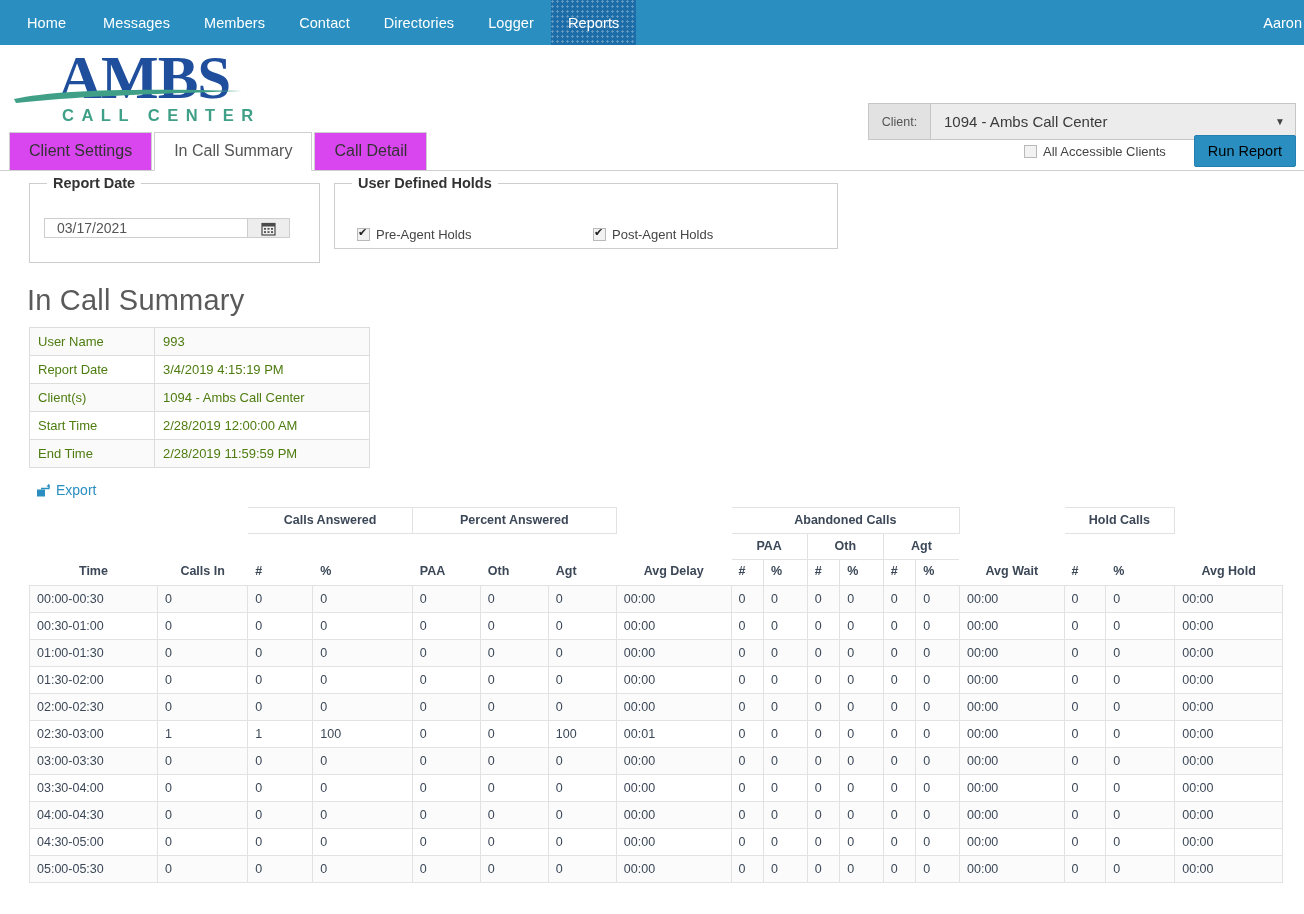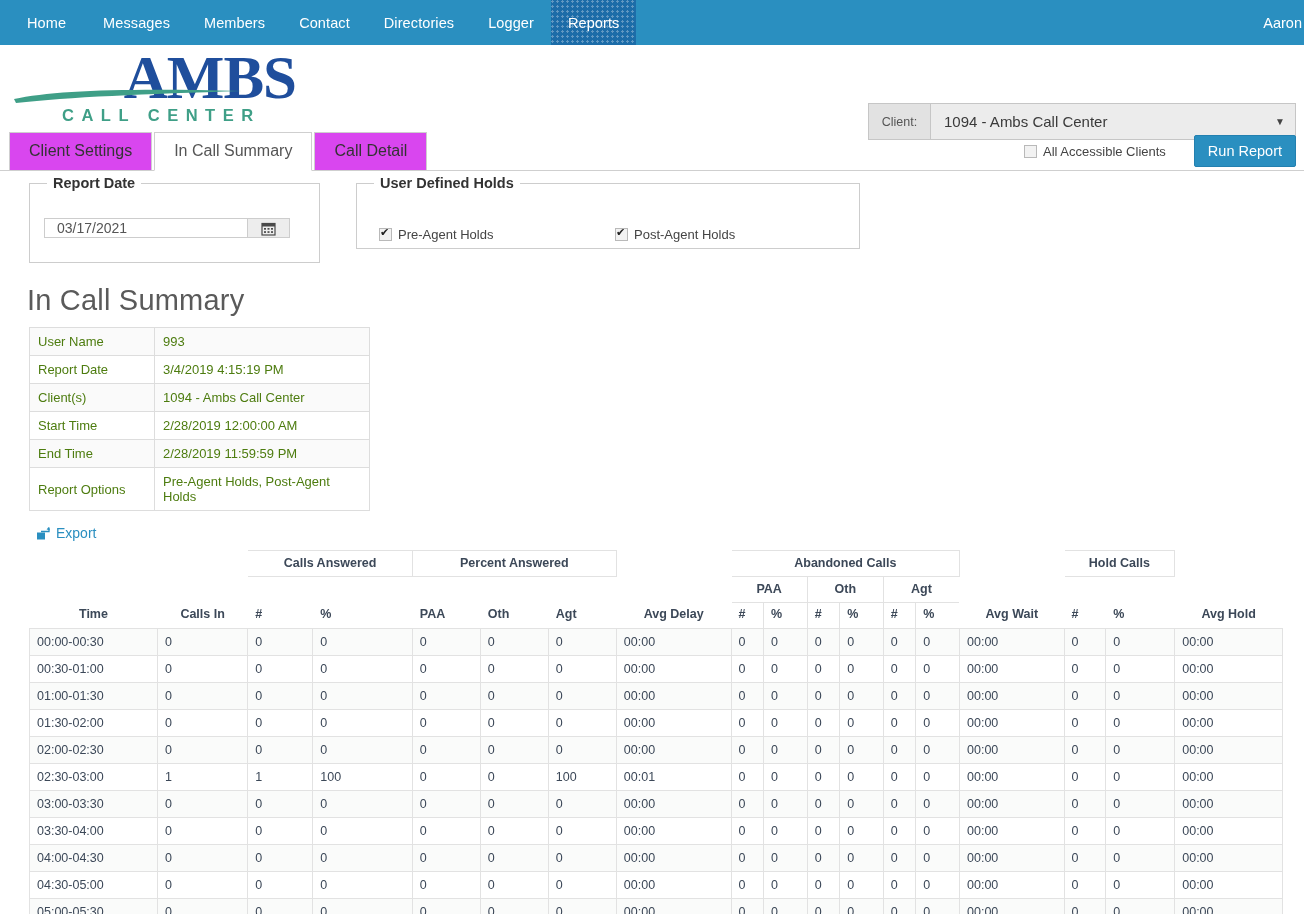--- a/index.html
+++ b/index.html
@@ -57,21 +57,20 @@
     width: 290px; height: 80px;
   }
   .logo-text {
     font-family: "Liberation Serif", serif;
     font-weight: bold;
     font-size: 61px;
     letter-spacing: -1px;
     color: #1f4e9c;
     line-height: 62px;
     margin-left: 52px;
-    text-align: right;
   }
   .logo-sub {
     font-family: "Liberation Sans", sans-serif;
     font-weight: bold;
     font-size: 16.5px;
     letter-spacing: 7.5px;
     color: #3f9f87;
     margin-left: 56px;
     margin-top: -3px;
   }
@@ -162,21 +161,21 @@
   .chk.checked::after {
     content: "✔";
     position: absolute;
     left: 0px; top: -3px;
     font-size: 11px;
     color: #222;
     line-height: 13px;
   }
   .btn-run {
     background: #2a8fc0;
-    color: #ffffff;
+    color: #000000;
     border: 1px solid #2380b0;
     font-size: 14.5px;
     padding: 7px 13px;
     cursor: pointer;
     border-radius: 2px;
   }
 
   
   .filters { position: relative; height: 96px; }
   fieldset.fs {
@@ -186,21 +185,21 @@
     background: #fff;
   }
   fieldset.fs legend {
     font-size: 14.5px;
     font-weight: bold;
     color: #333;
     padding: 0 6px;
     margin-left: 17px;
   }
   #fs-date { left: 29px; top: 4px; width: 291px; height: 88px; }
-  #fs-holds { left: 356px; top: 4px; width: 504px; height: 74px; }
+  #fs-holds { left: 334px; top: 4px; width: 504px; height: 74px; }
 
   .date-row {
     position: absolute;
     left: 14px; top: 27px;
     display: flex;
     border: 1px solid #cdcdcd;
     width: 246px; height: 20px;
     background: #fff;
   }
   .date-input {
@@ -413,24 +412,20 @@
       <td class="k">Client(s)</td>
       <td>1094 - Ambs Call Center</td>
     </tr>
     <tr>
       <td class="k">Start Time</td>
       <td>2/28/2019 12:00:00 AM</td>
     </tr>
     <tr>
       <td class="k">End Time</td>
       <td>2/28/2019 11:59:59 PM</td>
-    </tr>
-    <tr>
-      <td class="k">Report Options</td>
-      <td>Pre-Agent Holds, Post-Agent Holds</td>
     </tr>
   </tbody>
 </table>
 
 
 <div class="export">
   <span class="exp-ico">
     <svg width="13" height="13" viewBox="0 0 13 13">
       <rect x="0" y="5.5" width="8" height="7" fill="#2a8fc0"></rect>
       <path d="M4 4.5 L12 4.5 L12 0.5" fill="none" stroke="#2a8fc0" stroke-width="1.3"></path>

